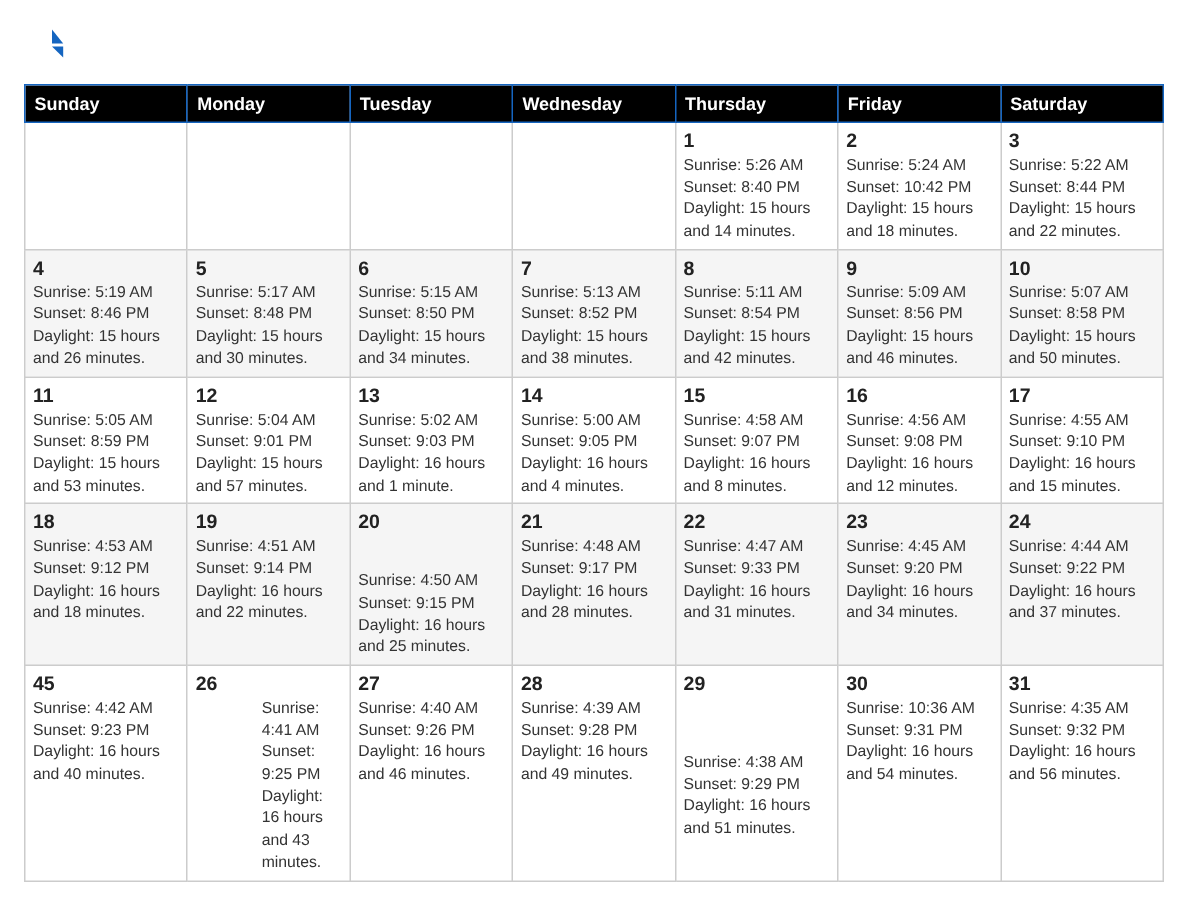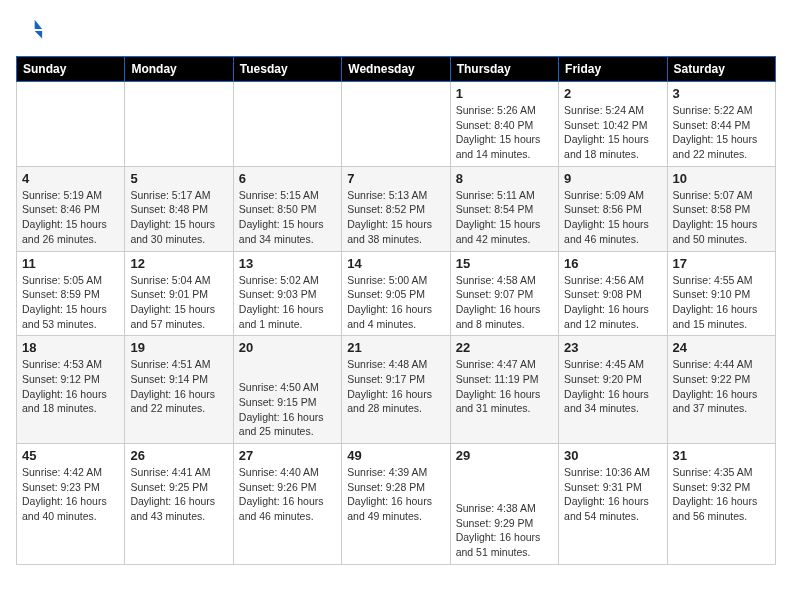--- a/index.html
+++ b/index.html
@@ -274,21 +274,21 @@
         <td>
           <span class="day-num">21</span>
           <div class="day-detail" style="white-space: pre-line;">Sunrise: 4:48 AM
 Sunset: 9:17 PM
 Daylight: 16 hours
 and 28 minutes.</div>
         </td>
         <td>
           <span class="day-num">22</span>
           <div class="day-detail" style="white-space: pre-line;">Sunrise: 4:47 AM
-Sunset: 11:19 PM
+Sunset: 9:33 PM
 Daylight: 16 hours
 and 31 minutes.</div>
         </td>
         <td>
           <span class="day-num">23</span>
           <div class="day-detail" style="white-space: pre-line;">Sunrise: 4:45 AM
 Sunset: 9:20 PM
 Daylight: 16 hours
 and 34 minutes.</div>
         </td>
@@ -303,34 +303,34 @@
       <tr>
         <td>
           <span class="day-num">45</span>
           <div class="day-detail" style="white-space: pre-line;">Sunrise: 4:42 AM
 Sunset: 9:23 PM
 Daylight: 16 hours
 and 40 minutes.</div>
         </td>
         <td>
           <span class="day-num">26</span>
-          <div class="day-detail" style="white-space: pre-line;">Sunrise: 4:41 AM
+          <div class="day-detail" style="white-space: pre-line; margin-left: 44px;">Sunrise: 4:41 AM
 Sunset: 9:25 PM
 Daylight: 16 hours
 and 43 minutes.</div>
         </td>
         <td>
           <span class="day-num">27</span>
           <div class="day-detail" style="white-space: pre-line;">Sunrise: 4:40 AM
 Sunset: 9:26 PM
 Daylight: 16 hours
 and 46 minutes.</div>
         </td>
         <td>
-          <span class="day-num">49</span>
+          <span class="day-num">28</span>
           <div class="day-detail" style="white-space: pre-line;">Sunrise: 4:39 AM
 Sunset: 9:28 PM
 Daylight: 16 hours
 and 49 minutes.</div>
         </td>
         <td>
           <span class="day-num">29</span>
           <div class="day-detail" style="white-space: pre-line; margin-top: 38px;">Sunrise: 4:38 AM
 Sunset: 9:29 PM
 Daylight: 16 hours

